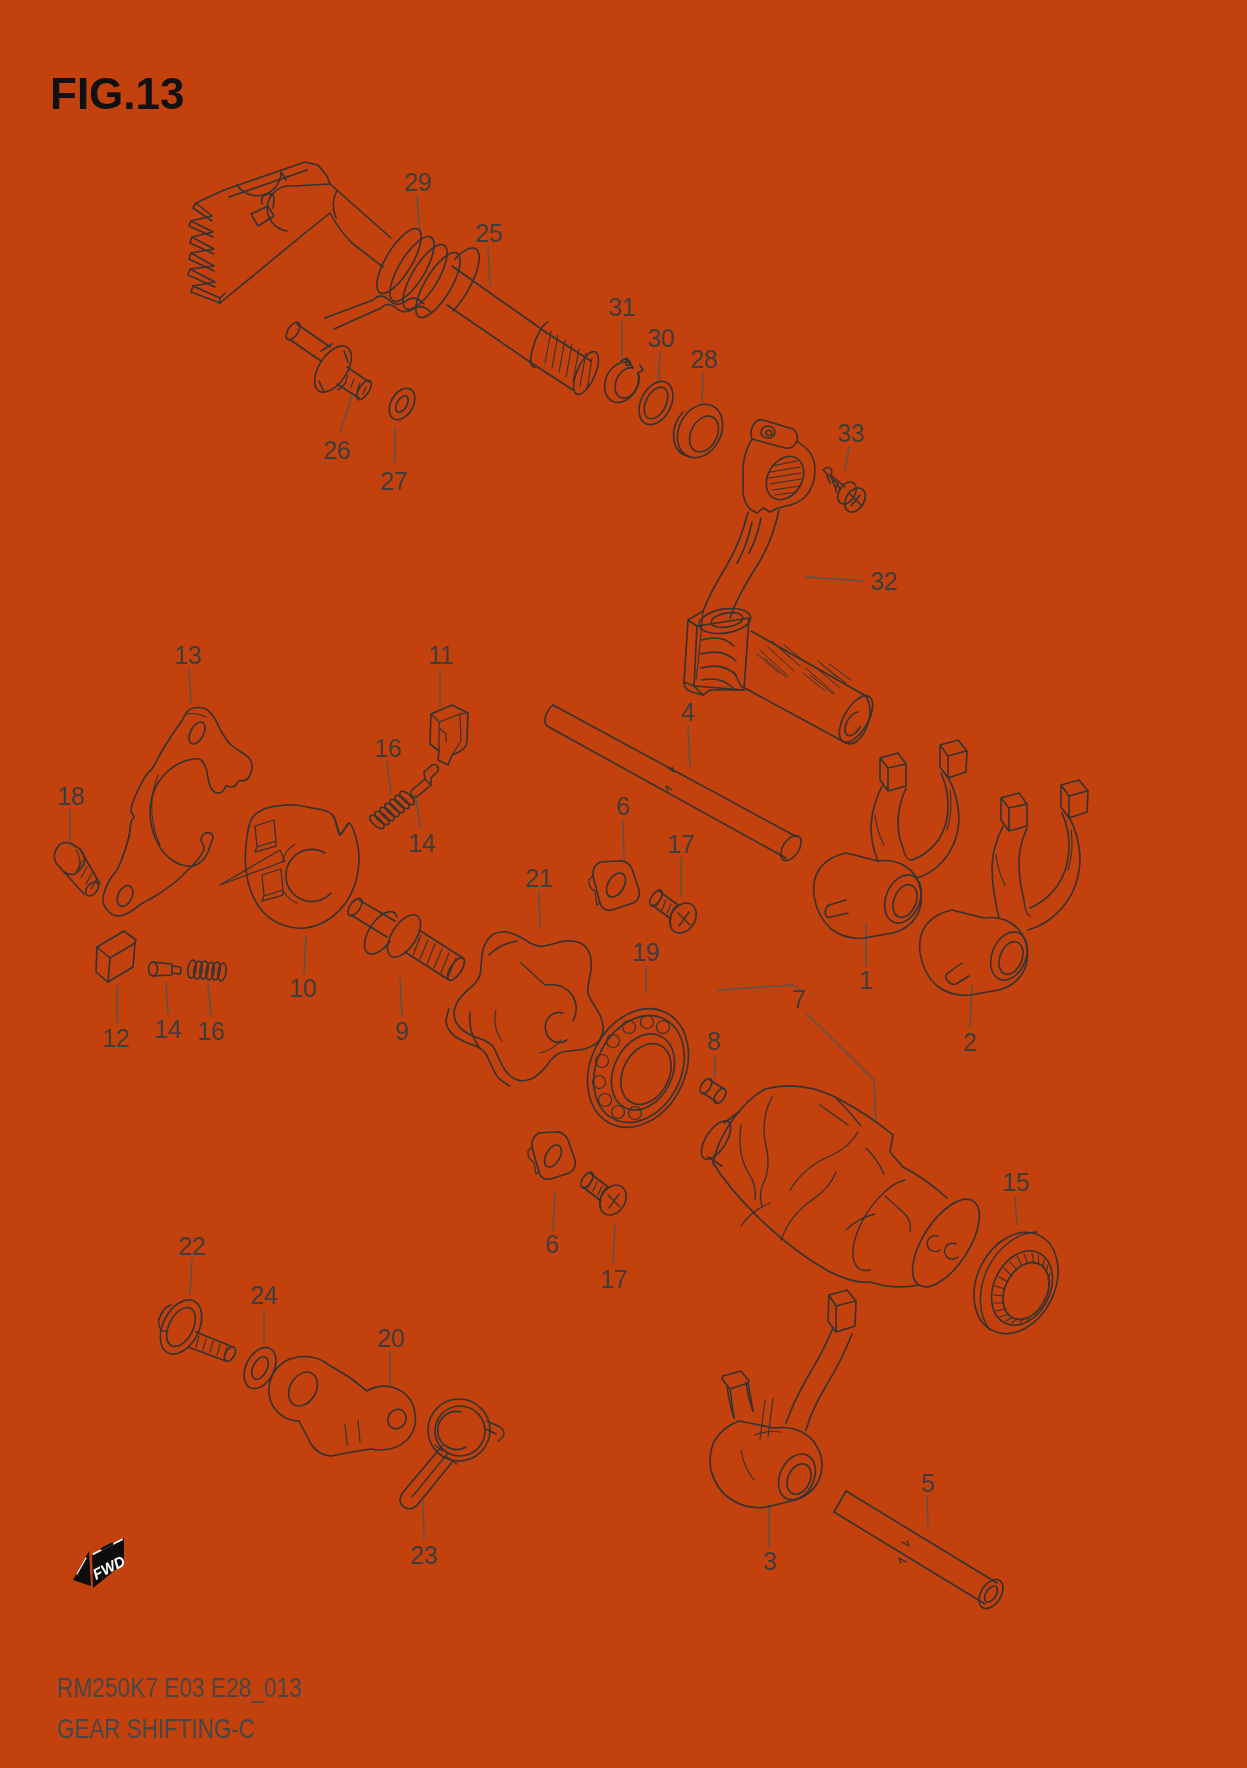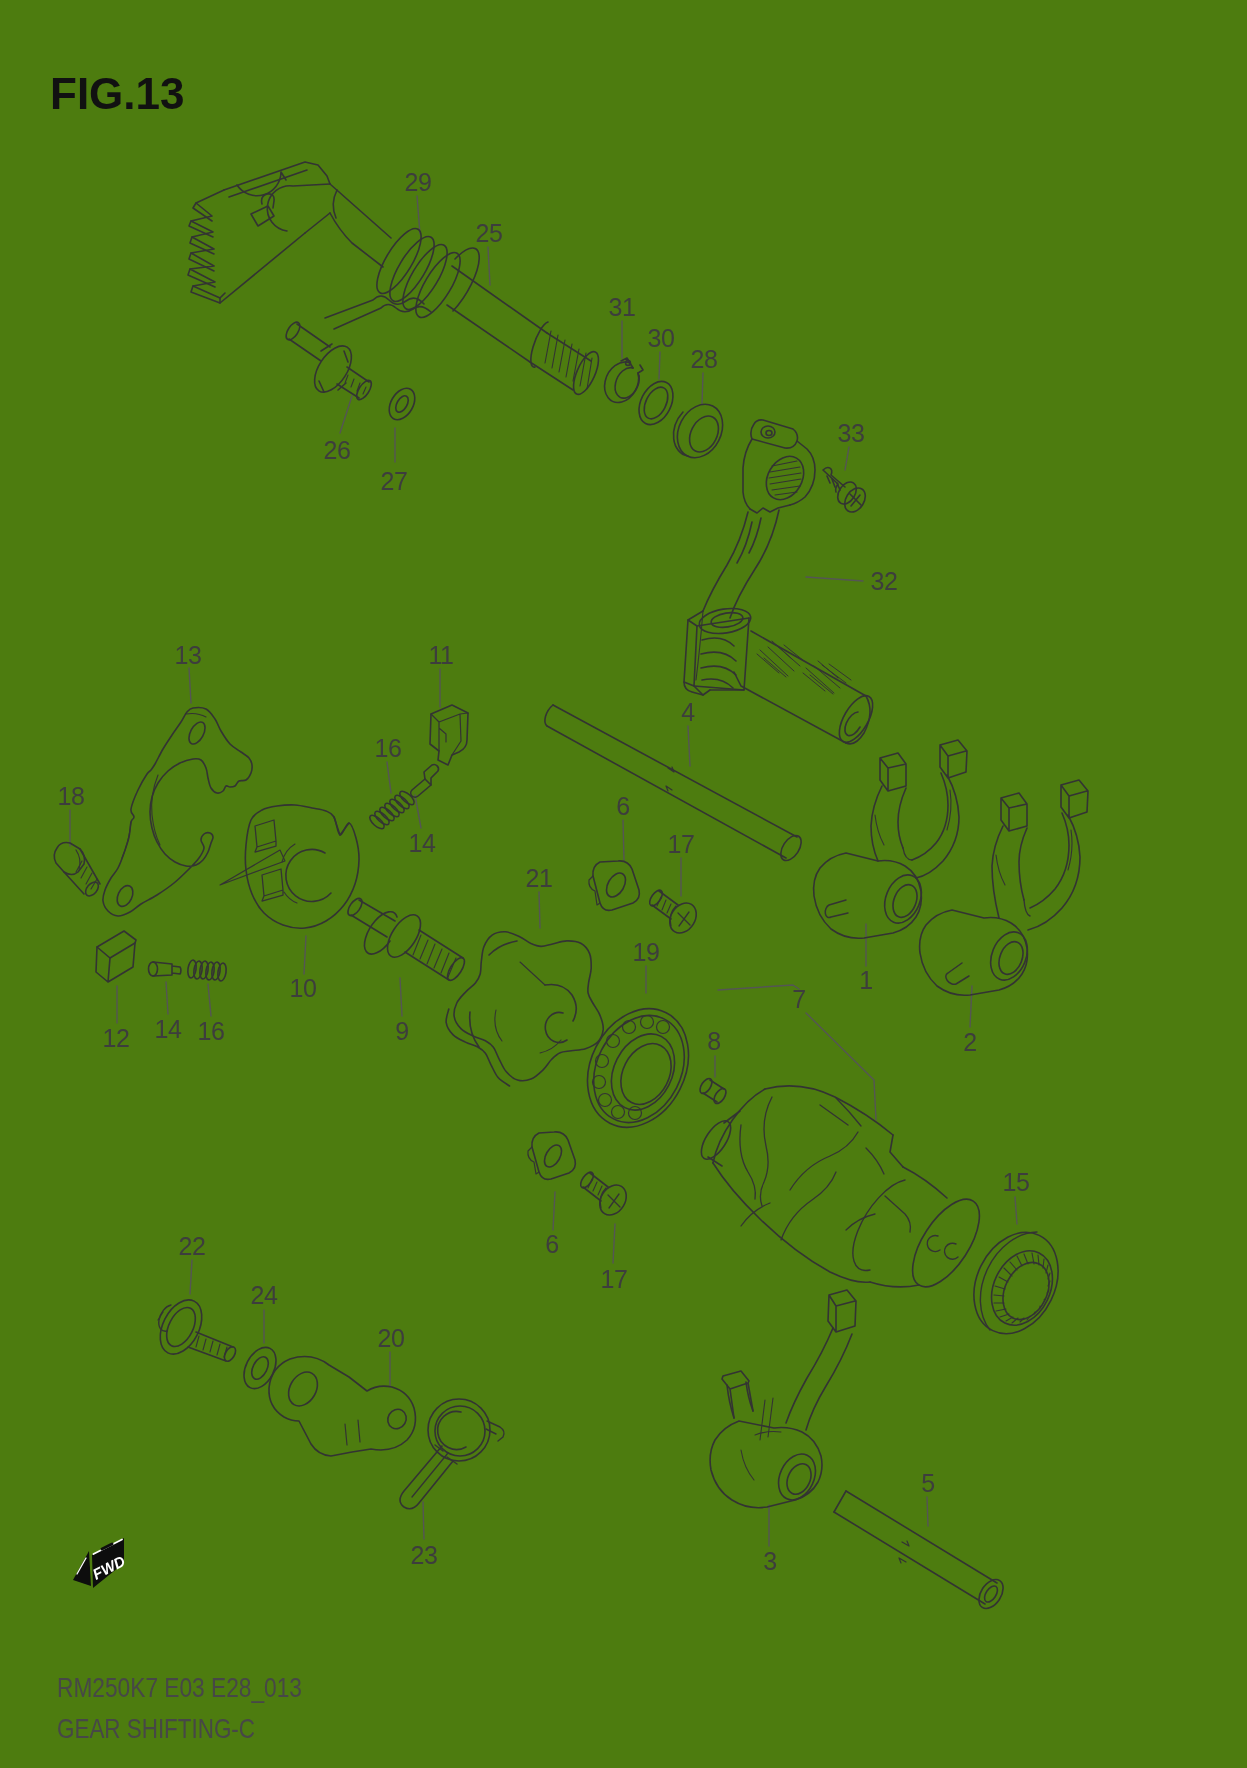--- a/index.html
+++ b/index.html
@@ -1,16 +1,16 @@
 <!DOCTYPE html>
 <html><head>
 <meta charset="utf-8">
 <style>
   html,body{margin:0;padding:0;background:#fff;}
-  .page{position:relative;width:1247px;height:1768px;background:#4d7c0f;overflow:hidden;}
+  .page{position:relative;width:1247px;height:1768px;background:#c2410c;overflow:hidden;}
   svg{position:absolute;left:0;top:0;}
   text{font-family:"Liberation Sans",sans-serif;fill:#3d3d3d;}
   .num{font-size:25px;letter-spacing:-0.5px;}
   .ttl{font-size:44px;font-weight:bold;fill:#111;}
   .ftr{font-size:28px;fill:#474747;}
 </style>
 </head>
 <body>
 <div class="page">
 <svg width="1247" height="1768" viewBox="0 0 1247 1768" fill="none" stroke="#333" stroke-width="1.6" stroke-linecap="round" stroke-linejoin="round">

